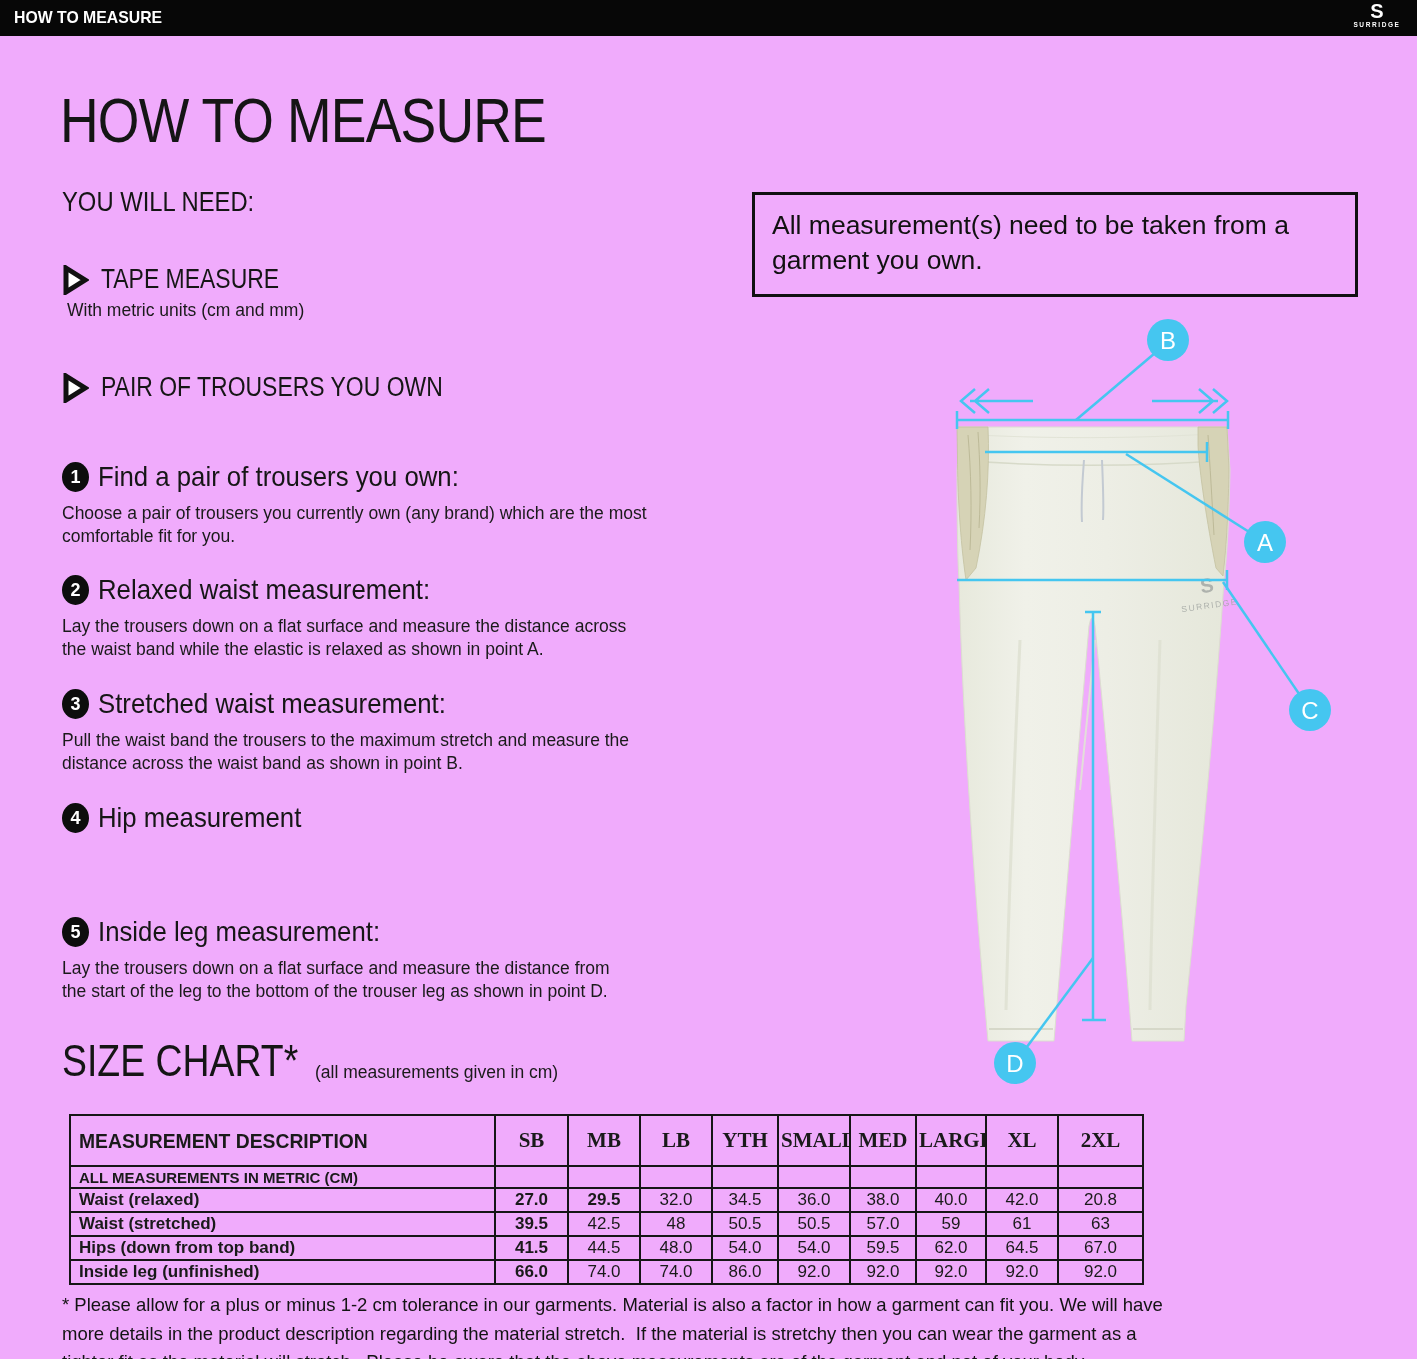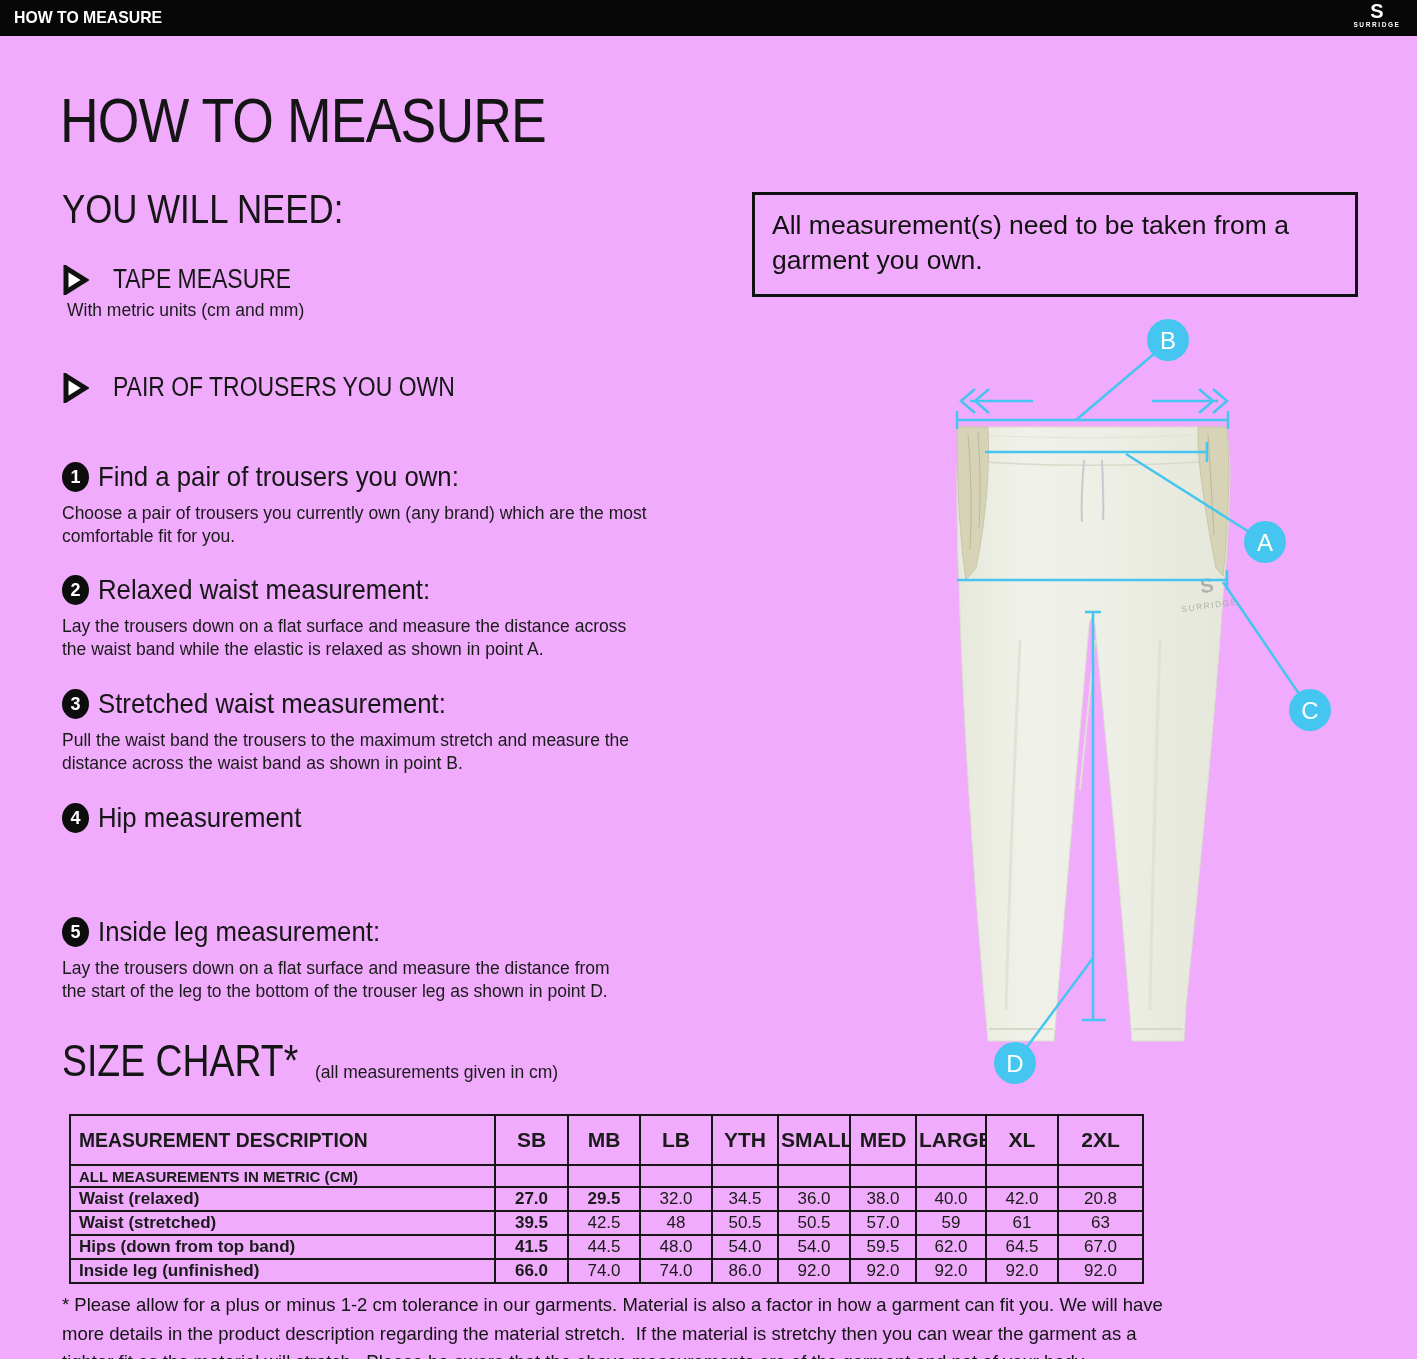--- a/index.html
+++ b/index.html
@@ -13,43 +13,43 @@
   .hdr-title { position:absolute; left:14px; top:8px; color:#fff; font-size:17px; font-weight:bold;
                display:inline-block; transform:scaleX(.93); transform-origin:0 0; white-space:pre; }
   .brand { position:absolute; right:10px; top:1px; width:60px; text-align:center; color:#fff; line-height:1; }
   .brand .s { font-size:20px; font-weight:bold; display:block; letter-spacing:0; }
   .brand .nm { font-size:6.5px; font-weight:bold; letter-spacing:1.6px; display:block; margin-top:1px; }
 
   .cond { display:inline-block; transform:scaleX(.85); transform-origin:0 0; white-space:pre; }
   .cond92 { display:inline-block; transform:scaleX(.92); transform-origin:0 0; white-space:pre; }
 
   .title { position:absolute; left:60px; top:84px; font-size:63px; font-weight:400; letter-spacing:-1px; color:#151515; }
-  .ywn-head { position:absolute; left:62px; top:186px; font-size:41px; font-weight:400; color:#151515; }
+  .ywn-head { position:absolute; left:62px; top:186px; font-size:28px; font-weight:400; color:#151515; }
 
   .need { position:absolute; left:62px; }
-  .need-row { display:flex; align-items:center; gap:24px; }
+  .need-row { display:flex; align-items:center; gap:12px; }
   .need-label { font-size:27px; color:#161616; }
   .need-desc { font-size:17.5px; margin-top:5px; margin-left:5px; white-space:pre; }
 
   .step { position:absolute; left:62px; }
   .step-row { display:flex; align-items:center; gap:9px; }
   .badge { width:27px; height:30px; border-radius:50%; background:#0d0d0d; color:#fff;
            display:flex; align-items:center; justify-content:center; font-size:18px; font-weight:bold; flex:0 0 27px; }
   .step-title { font-size:28px; color:#161616; }
   .step-body { margin-top:9px; font-size:17.5px; line-height:23px; }
   .step-body div { white-space:pre; }
 
   .sizechart-head { position:absolute; left:62px; top:1036px; font-size:44px; font-weight:400; color:#151515; }
   .sizechart-note { position:absolute; left:315px; top:1062px; font-size:17.5px; white-space:pre; }
 
   table.sizes { position:absolute; left:69px; top:1114px; width:1073px; border-collapse:collapse; table-layout:fixed; }
   table.sizes td, table.sizes th { border:2px solid #161616; padding:0 8px; overflow:hidden; }
   tr.hdr-row { height:38px; }
   tr.hdr-row th { font-size:21px; text-align:left; }
-  tr.hdr-row th.c { text-align:center; padding:12px 2px; }
+  tr.hdr-row th.c { text-align:center; padding:12px 2px;font-family:Liberation Serif, serif; }
   tr.metric-row { height:22px; }
   tr.metric-row td { font-size:15px; font-weight:bold; }
   tr.data-row { height:24px; }
   tr.data-row td { font-size:17px; }
   tr.data-row td.lbl { font-weight:bold; }
   tr.data-row td.val { text-align:center; padding:0 2px; }
   td.b { font-weight:bold; }
 
   .footnote { position:absolute; left:62px; top:1291px; font-size:18.5px; line-height:28.5px; color:#131313; }
   .footnote div { white-space:pre; }

